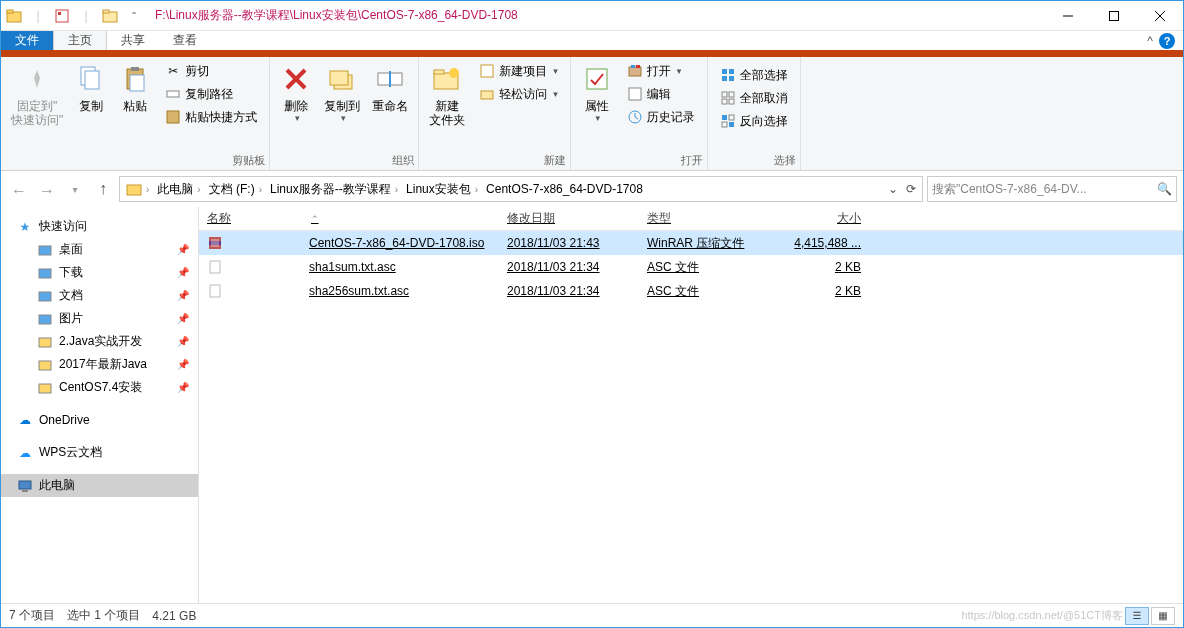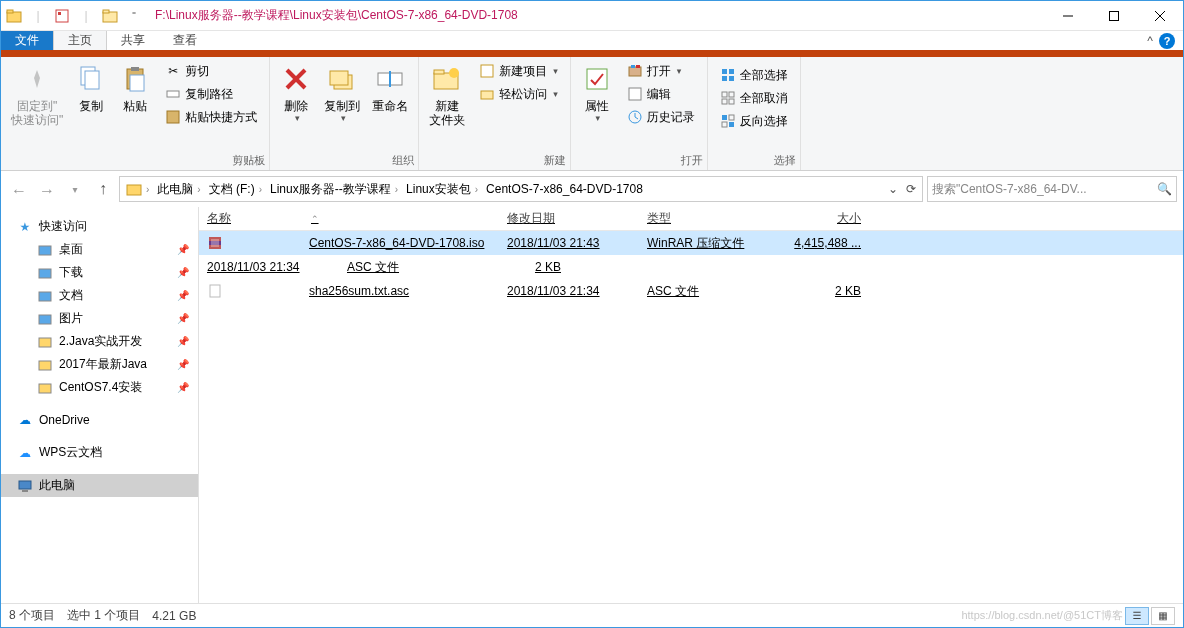--- a/index.html
+++ b/index.html
@@ -487,20 +487,28 @@
                 <rect x="3" y="3" width="8" height="8" fill="#fff" opacity="0.3"></rect>
               </svg>
             </span>
             <span>CentOS-7-x86_64-DVD-1708.iso</span>
           </div>
           <div class="lv-cell col-date">2018/11/03 21:43</div>
           <div class="lv-cell col-type">WinRAR 压缩文件</div>
           <div class="lv-cell col-size">4,415,488 ...</div>
         </div>
         <div class="lv-row">
+          <div class="lv-cell col-name">
+            <span class="file-icon">
+              <svg width="14" height="14">
+                <rect x="2" y="1" width="10" height="12" fill="#fff" stroke="#bbb"></rect>
+              </svg>
+            </span>
+            <span>sha1sum.txt.asc</span>
+          </div>
           <div class="lv-cell col-date">2018/11/03 21:34</div>
           <div class="lv-cell col-type">ASC 文件</div>
           <div class="lv-cell col-size">2 KB</div>
         </div>
         <div class="lv-row">
           <div class="lv-cell col-name">
             <span class="file-icon">
               <svg width="14" height="14">
                 <rect x="2" y="1" width="10" height="12" fill="#fff" stroke="#bbb"></rect>
               </svg>
@@ -509,21 +517,21 @@
           </div>
           <div class="lv-cell col-date">2018/11/03 21:34</div>
           <div class="lv-cell col-type">ASC 文件</div>
           <div class="lv-cell col-size">2 KB</div>
         </div>
       </div>
   </div>
 </div>
 
 <div class="statusbar">
-  <span>8 个项目</span>
+  <span>7 个项目</span>
   <span>选中 1 个项目</span>
   <span>4.21 GB</span>
   <div class="sb-right">
     <div class="view-toggle active">☰</div>
     <div class="view-toggle">▦</div>
   </div>
 </div>
 
 <div class="watermark">https://blog.csdn.net/@51CT博客</div>
 

